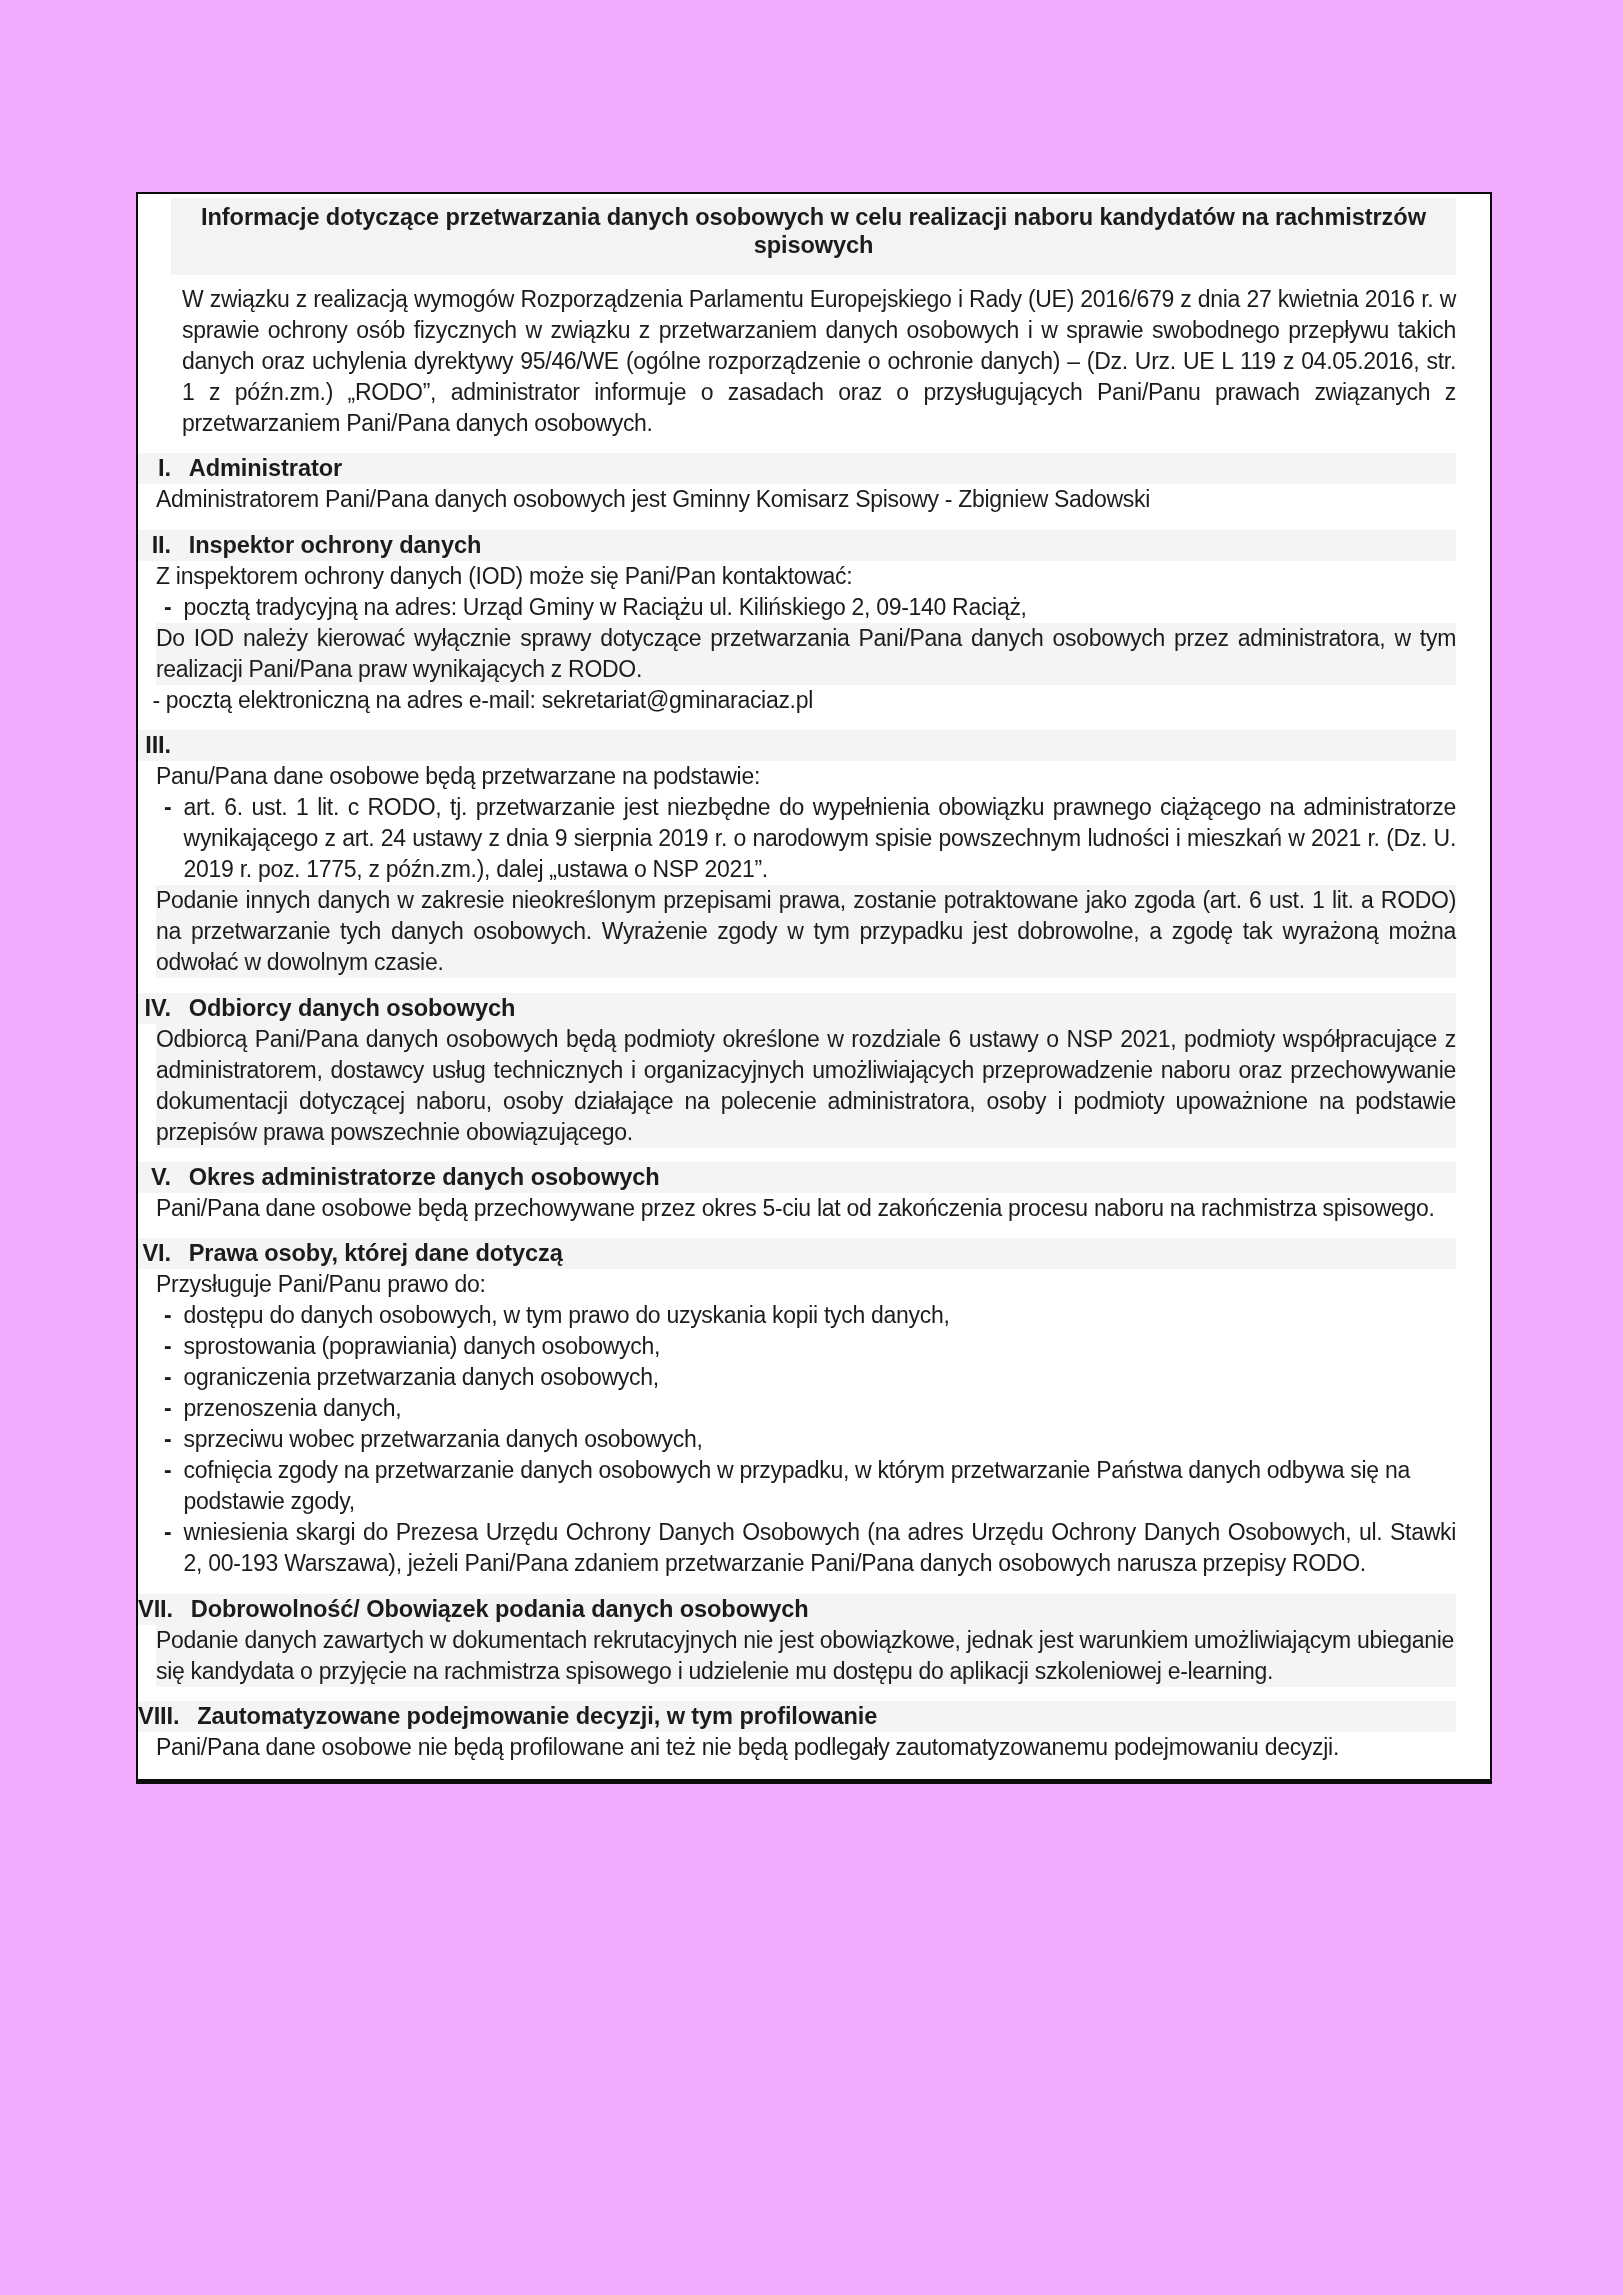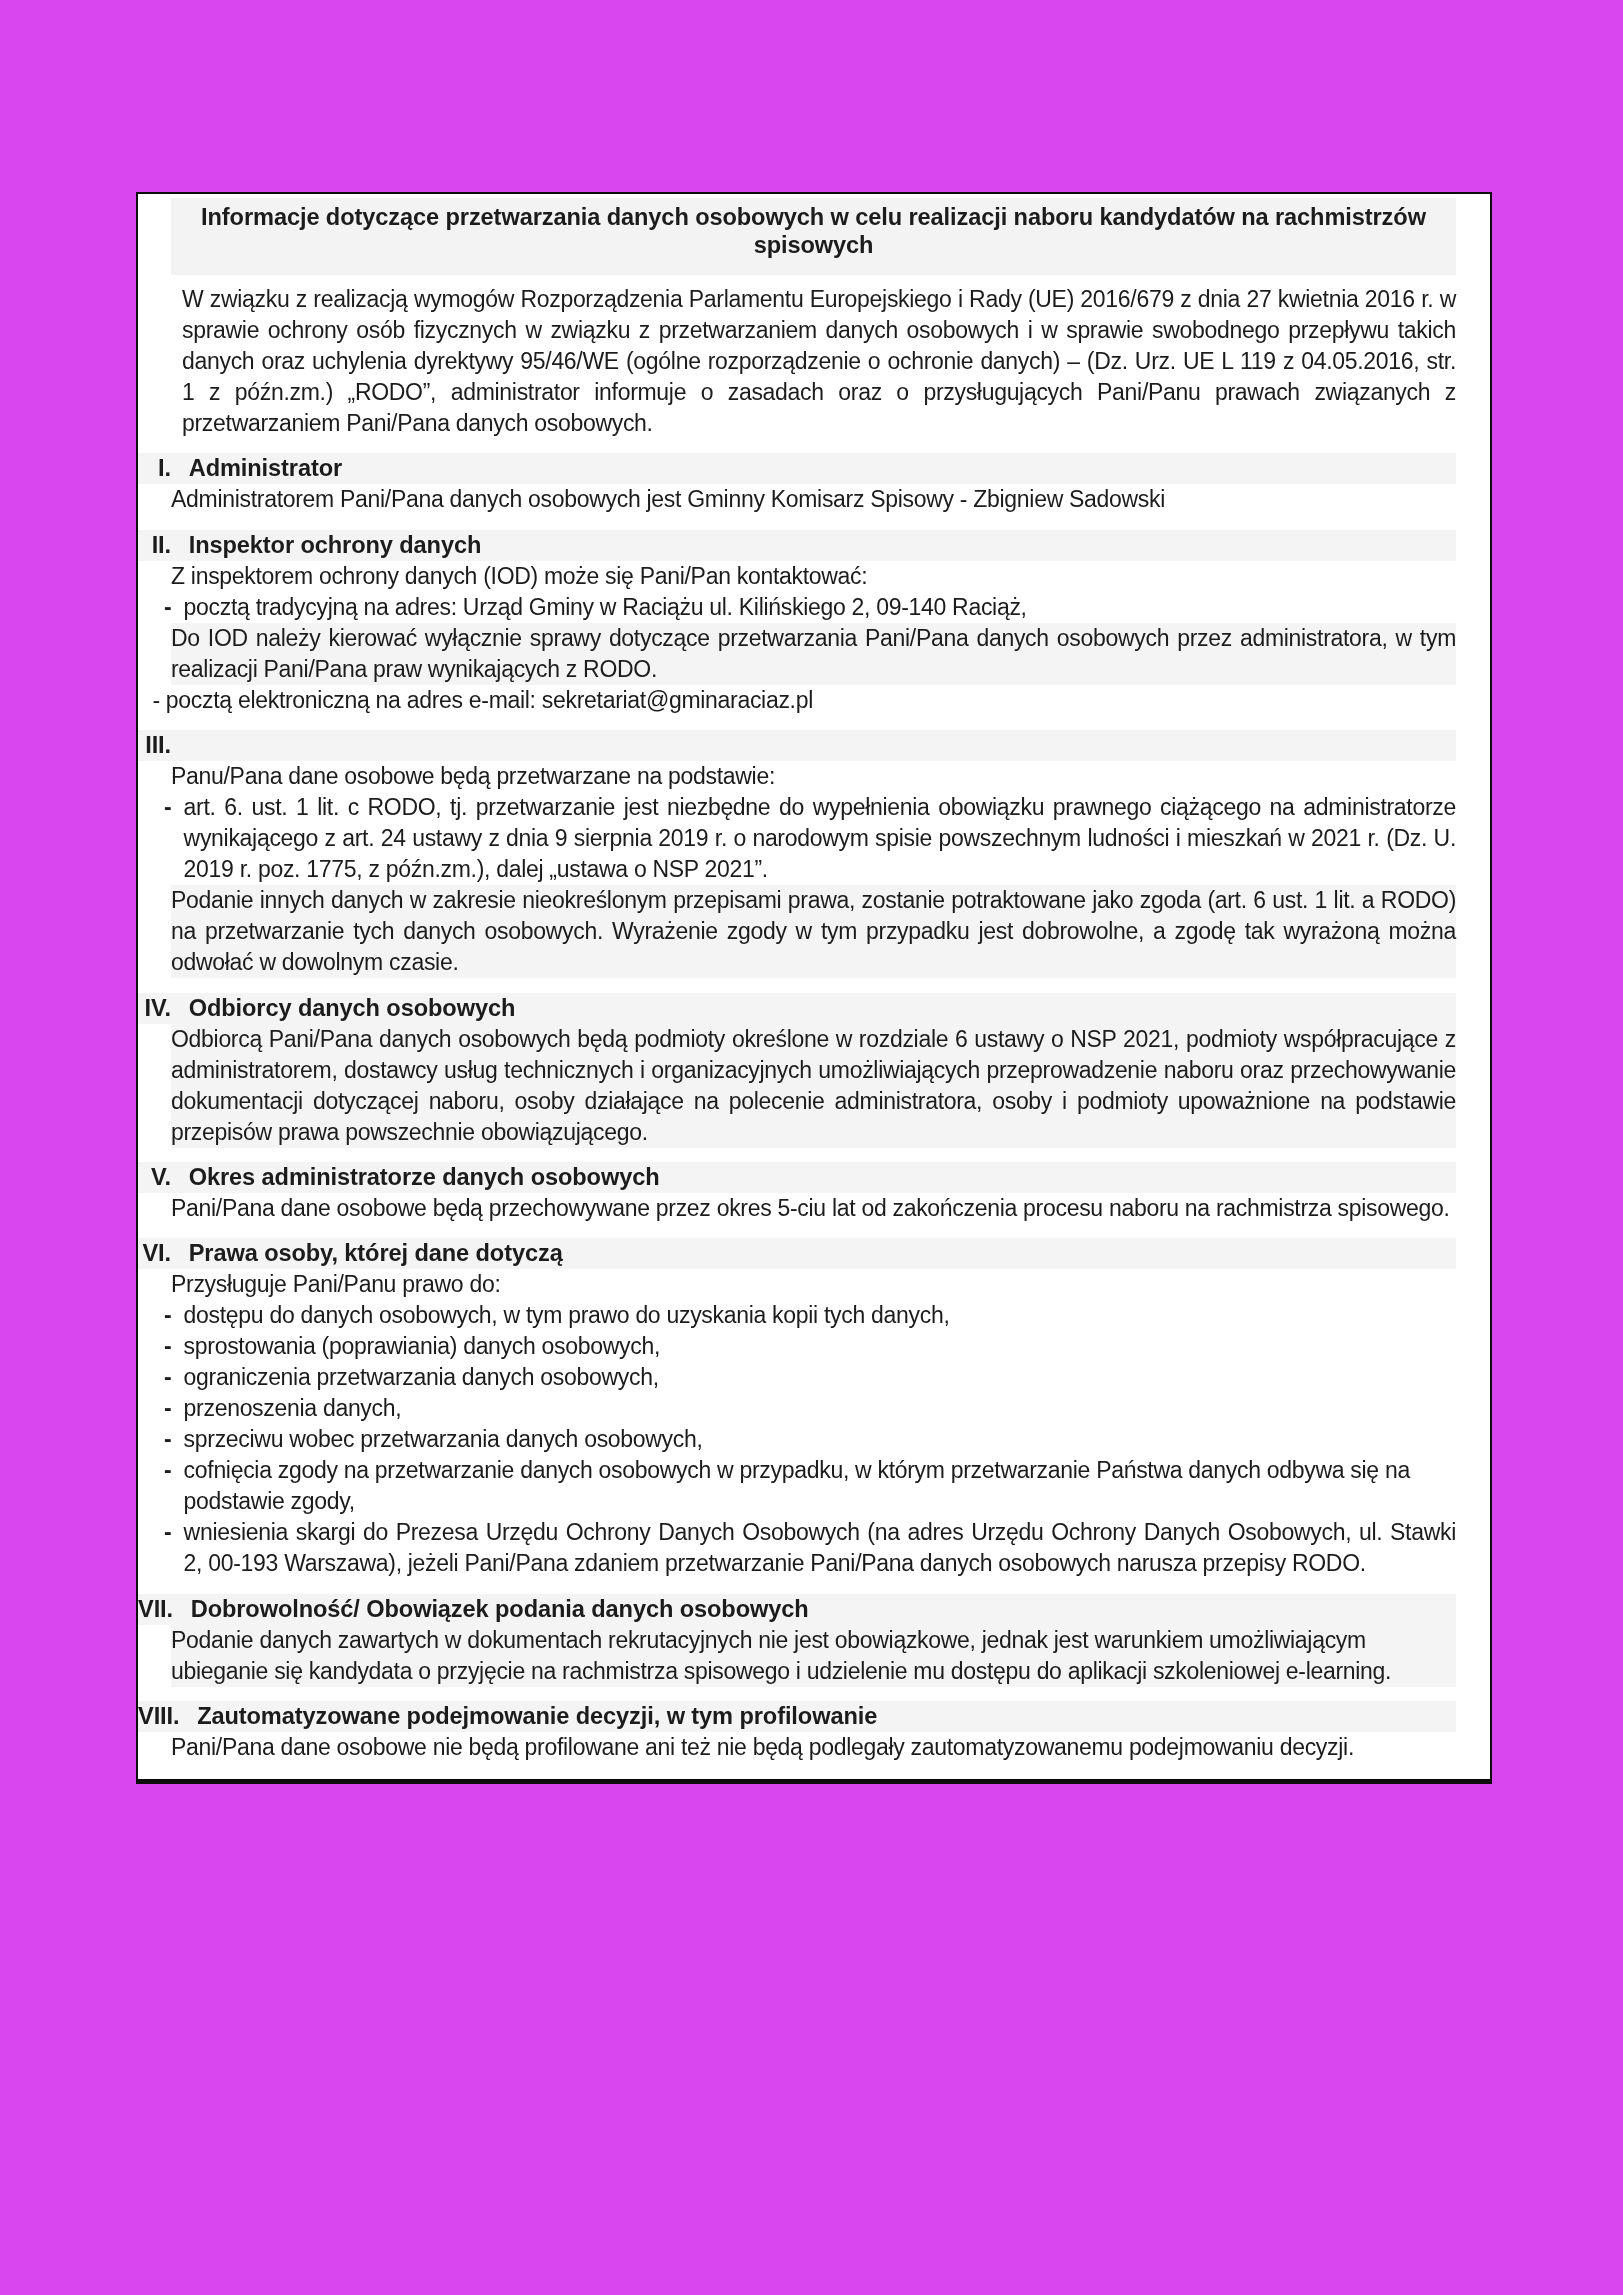--- a/index.html
+++ b/index.html
@@ -1,20 +1,20 @@
 <!DOCTYPE html>
 <html lang="pl" style="font-size:10.5px"><head>
 <meta charset="utf-8">
 <style>
   html,body{margin:0;padding:0;background:#ffffff;}
   .page{
     position:relative;
     width:1623px;
     height:2295px;
-    background:#d946ef;
+    background:#f0abfc;
     font-family:"Liberation Sans", sans-serif;
     color:#1c1c1c;
     overflow:hidden;
   }
   .doc{
     position:absolute;
     left:136px;
     top:192px;
     width:1356px;
     box-sizing:border-box;
@@ -54,21 +54,21 @@
   .sec-num{
     flex:0 0 33px;
     display:flex;
     justify-content:flex-end;
     white-space:nowrap;
   }
   .sec-title{
     padding-left:17.7px;
   }
   .p{
-    margin-left:33px;
+    margin-left:18px;
     font-size:23px;
     line-height:31px;
     letter-spacing:-0.3px;
     text-align:left;
   }
   .p.justify{text-align:justify;}
   .p.shaded{background:#f4f4f4;}
   .bullet{
     position:relative;
     margin-left:26px;

